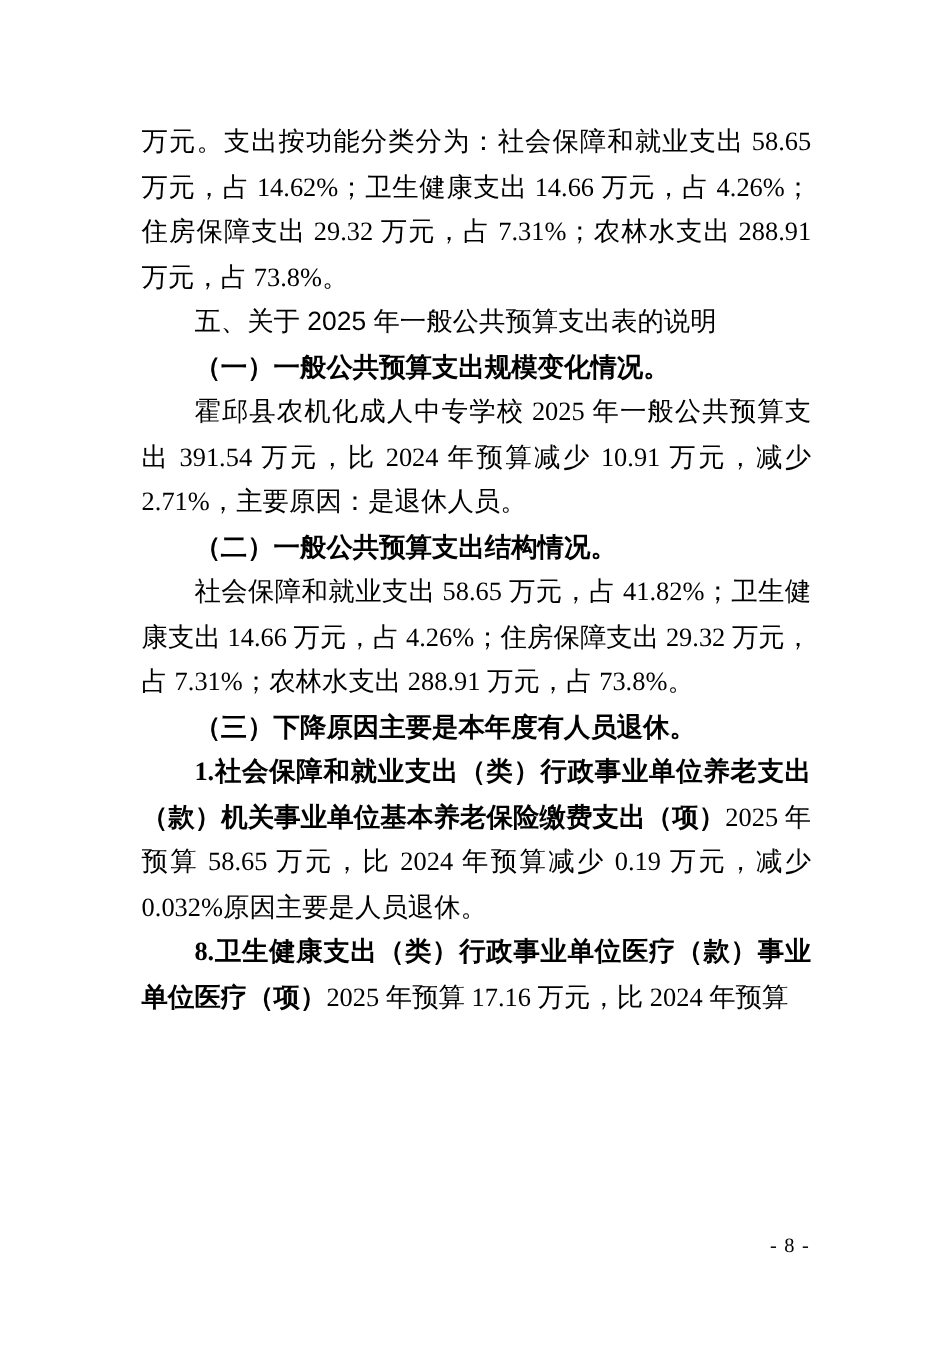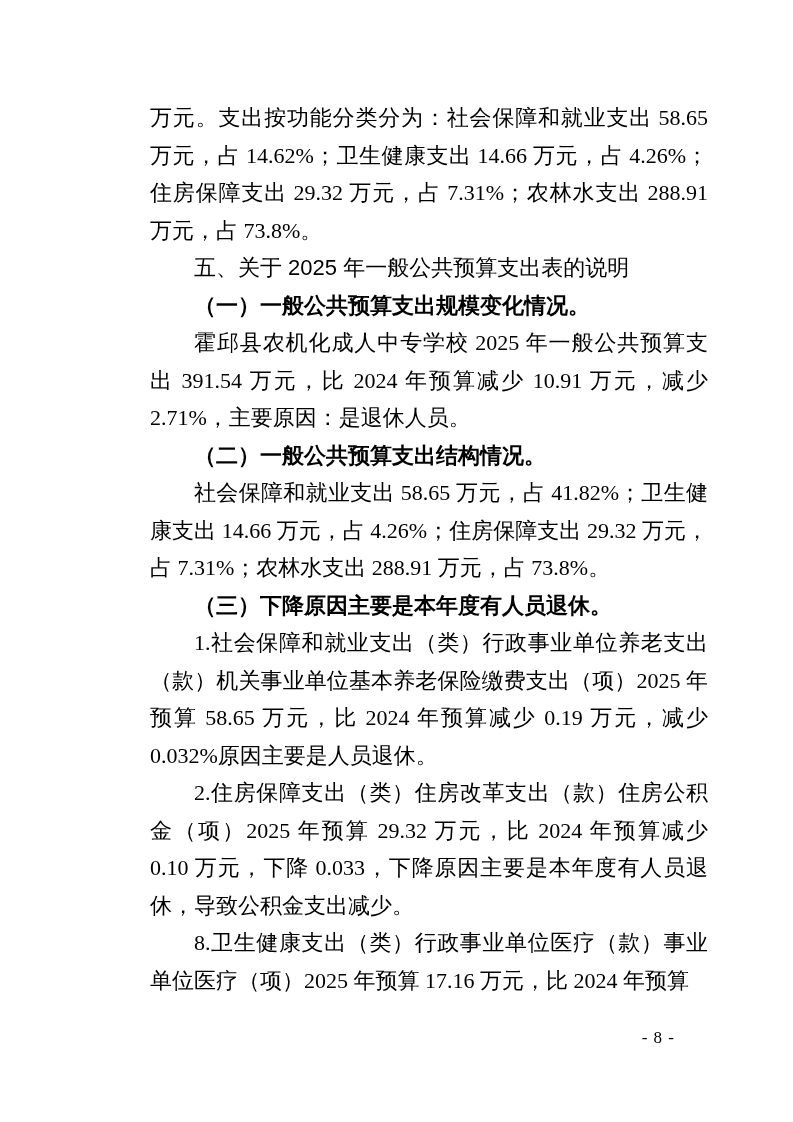--- a/index.html
+++ b/index.html
@@ -17,39 +17,38 @@
   }
   .doc-content {
     position: absolute;
     left: 118px;
     top: 99px;
     width: 558px;
     font-size: 22px;
     line-height: 37.5px;
     text-align: justify;
     text-justify: inter-ideograph;
-    margin-left: 32px;
   }
   .doc-content p {
     margin: 0;
     padding: 0;
     text-indent: 2em;
   }
   p.continuation {
     text-indent: 0;
   }
   .h-section {
     font-weight: normal;
     font-family: "Liberation Sans", "DejaVu Sans", sans-serif;
   }
   .h-sub {
     font-weight: bold;
   }
   .lead {
-    font-weight: normal;
+    font-weight: bold;
   }
   .page-number {
     position: absolute;
     top: 1026px;
     right: 118px;
     font-size: 17px;
     line-height: 24px;
     font-family: "Liberation Serif", "DejaVu Serif", serif;
     letter-spacing: 1px;
   }
@@ -68,19 +67,18 @@
   <p>霍邱县农机化成人中专学校 2025 年一般公共预算支出 391.54 万元，比 2024 年预算减少 10.91 万元，减少 2.71%，主要原因：是退休人员。</p>
 
   <p class="h-sub">（二）一般公共预算支出结构情况。</p>
 
   <p>社会保障和就业支出 58.65 万元，占 41.82%；卫生健康支出 14.66 万元，占 4.26%；住房保障支出 29.32 万元，占 7.31%；农林水支出 288.91 万元，占 73.8%。</p>
 
   <p class="h-sub">（三）下降原因主要是本年度有人员退休。</p>
 
   <p><span class="lead">1.社会保障和就业支出（类）行政事业单位养老支出（款）机关事业单位基本养老保险缴费支出（项）</span><span>2025 年预算 58.65 万元，比 2024 年预算减少 0.19 万元，减少 0.032%原因主要是人员退休。</span></p>
 
-  <p><span class="lead">2.住房保障支出（类）住房改革支出（款）住房公积金（项）</span><span>2025 年预算 29.32 万元，比 2024 年预算减少 0.10 万元，下降 0.033，下降原因主要是本年度有人员退休，导致公积金支出减少。</span></p>
 
   <p><span class="lead">8.卫生健康支出（类）行政事业单位医疗（款）事业单位医疗（项）</span><span>2025 年预算 17.16 万元，比 2024 年预算</span></p>
 
 </div>
 
 <div class="page-number">- 8 -</div>
 
 </body></html>

